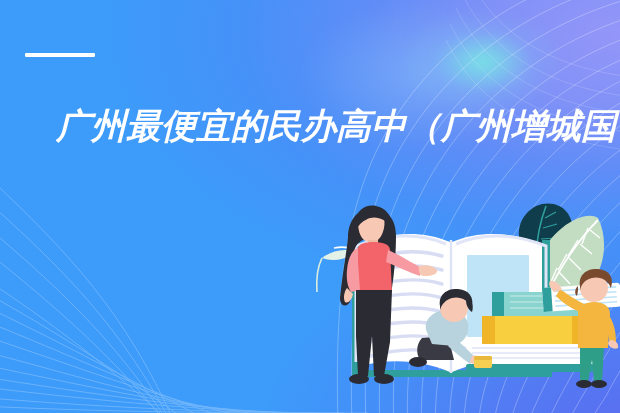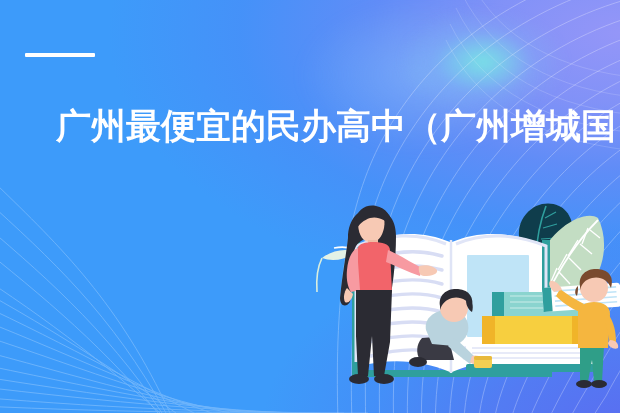--- a/index.html
+++ b/index.html
@@ -10,20 +10,21 @@
   body {
     font-family: "Liberation Sans", "DejaVu Sans", sans-serif;
   }
 
   #banner {
     position: relative;
     width: 620px;
     height: 413px;
     overflow: hidden;
     background: #3d9bfa;
+    font-style: italic;
   }
 
   
   .bg-base {
     position: absolute;
     inset: 0;
     background: #3d9bfa;
   }
   .bg-violet {
     position: absolute;

